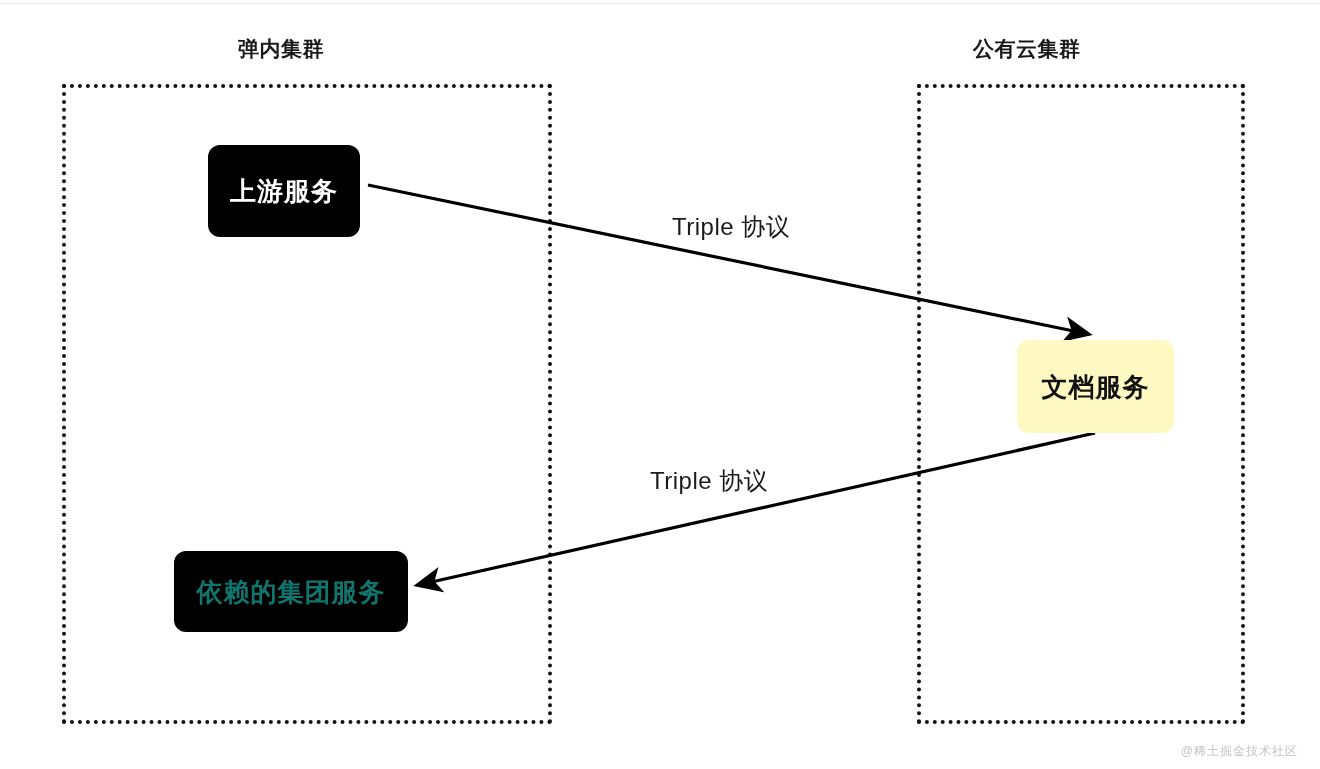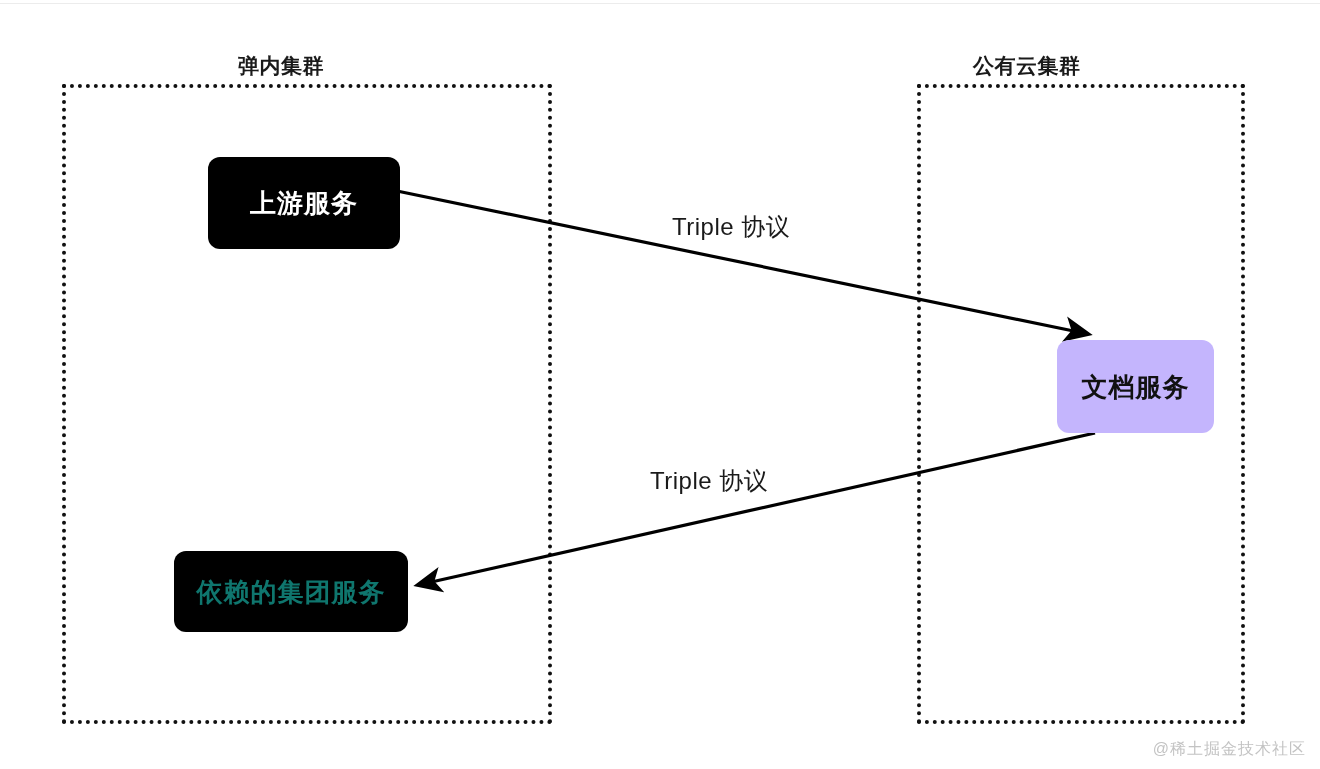--- a/index.html
+++ b/index.html
@@ -45,21 +45,20 @@
     height: 640px;
   }
   .cluster-label {
     position: absolute;
     font-size: 21px;
     font-weight: 700;
     color: #1a1a1a;
     letter-spacing: 0.5px;
     white-space: nowrap;
     line-height: 1;
-    margin-top: 17px;
   }
   #label-internal {
     left: 238px;
     top: 38px;
   }
   #label-public {
     left: 973px;
     top: 38px;
   }
   
@@ -78,22 +77,22 @@
   }
   .node-dark {
     background: #000000;
     color: #ffffff;
   }
   .node-blue {
     color: #111111;
   }
   #node-upstream {
     left: 208px;
-    top: 157px;
-    width: 192px;
+    top: 145px;
+    width: 152px;
     height: 92px;
   }
   #node-dependent {
     left: 174px;
     top: 551px;
     width: 234px;
     height: 81px;
   }
   #node-doc {
     left: 1017px;
@@ -123,23 +122,23 @@
     left: 672px;
     top: 215px;
   }
   #edge-label-bottom {
     left: 650px;
     top: 469px;
   }
   
   #watermark {
     position: absolute;
-    right: 14px;
+    right: 22px;
     bottom: 12px;
-    font-size: 16px;
+    font-size: 12px;
     color: #c3c3c3;
     letter-spacing: 1px;
     white-space: nowrap;
     line-height: 1;
   }
 </style>
 </head>
 <body>
 
 <div id="canvas">
@@ -162,17 +161,17 @@
     <line x1="1095" y1="433" x2="418" y2="585" stroke="#000000" stroke-width="3.2" marker-end="url(#arrowhead)"></line>
   </svg>
 
   <div id="edge-label-top" class="edge-label">Triple 协议</div>
   <div id="edge-label-bottom" class="edge-label">Triple 协议</div>
 
   <div id="node-upstream" class="node node-dark" style="background: rgb(0, 0, 0); color: rgb(255, 255, 255);">上游服务</div>
 
   <div id="node-dependent" class="node node-dark" style="background: rgb(0, 0, 0); color: #0f766e;">依赖的集团服务</div>
 
-  <div id="node-doc" class="node node-blue" style="background: #c4b5fd; color: rgb(17, 17, 17); margin-left: 40px;">文档服务</div>
+  <div id="node-doc" class="node node-blue" style="background: #fef9c3; color: rgb(17, 17, 17);">文档服务</div>
 
   <div id="watermark">@稀土掘金技术社区</div>
 
 </div>
 
 </body></html>

